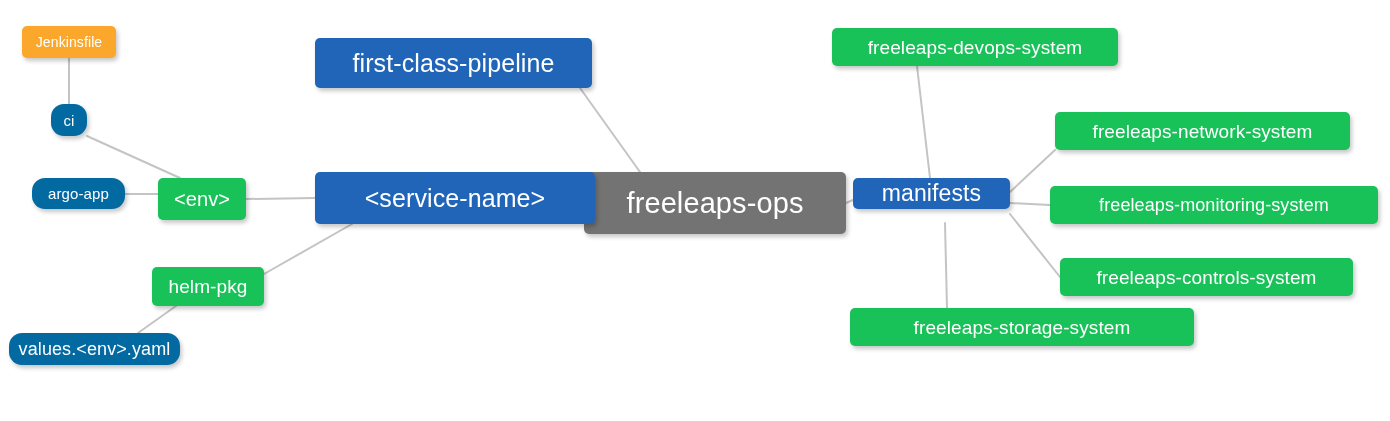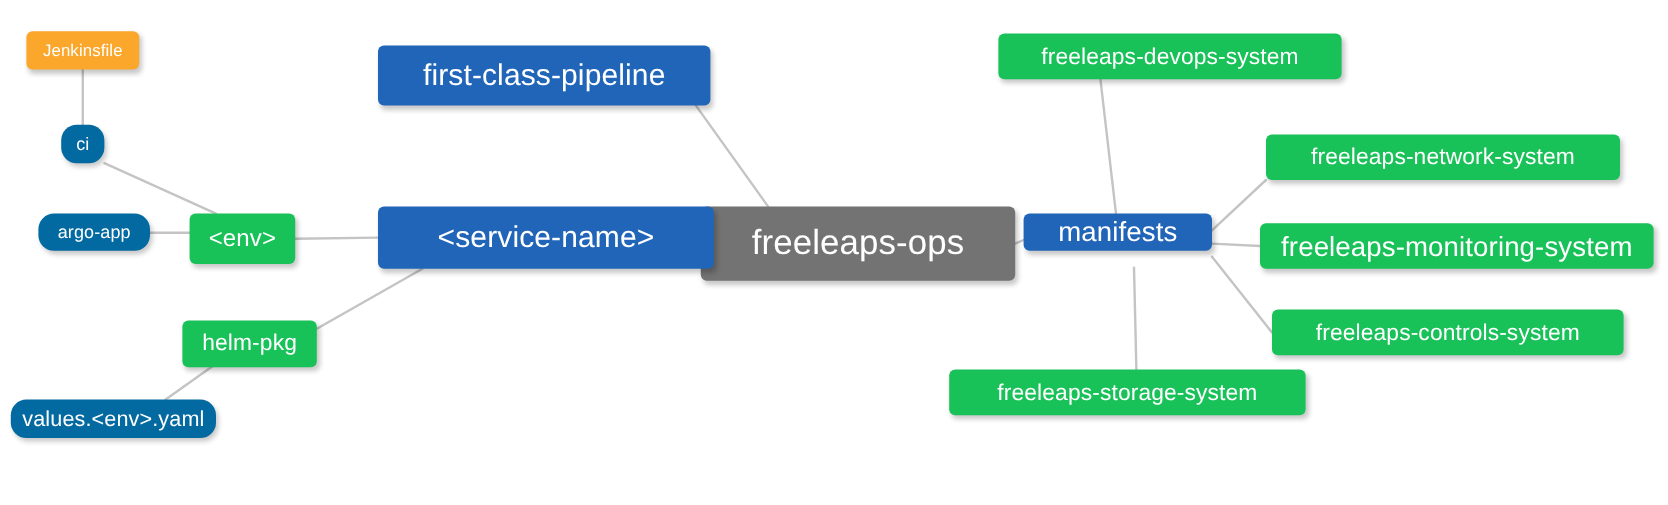--- a/index.html
+++ b/index.html
@@ -70,17 +70,17 @@
       <div class="node n-blue" style="left: 853px; top: 178px; width: 157px; height: 31px; font-size: 23px;">manifests</div>
       <div class="node n-blue" style="left: 315px; top: 38px; width: 277px; height: 50px; font-size: 25px;">first-class-pipeline</div>
       <div class="node n-green" style="left: 158px; top: 178px; width: 88px; height: 42px; font-size: 20px;">&lt;env&gt;</div>
       <div class="node n-green" style="left: 152px; top: 267px; width: 112px; height: 39px; font-size: 19px;">helm-pkg</div>
       <div class="node n-red" style="left: 51px; top: 104px; width: 36px; height: 32px; font-size: 15px;">ci</div>
       <div class="node n-red" style="left: 32px; top: 178px; width: 93px; height: 31px; font-size: 15px;">argo-app</div>
       <div class="node n-orange" style="left: 22px; top: 26px; width: 94px; height: 32px; font-size: 14px;">Jenkinsfile</div>
       <div class="node n-red" style="left: 9px; top: 333px; width: 171px; height: 32px; font-size: 18px;">values.&lt;env&gt;.yaml</div>
       <div class="node n-green" style="left: 800px; top: 28px; width: 286px; height: 38px; font-size: 19px; margin-left: 32px;">freeleaps-devops-system</div>
       <div class="node n-green" style="left: 1055px; top: 112px; width: 295px; height: 38px; font-size: 19px; text-align: center;">freeleaps-network-system</div>
-      <div class="node n-green" style="left: 1050px; top: 186px; width: 328px; height: 38px; font-size: 23px;">freeleaps-monitoring-system</div>
+      <div class="node n-green" style="left: 1050px; top: 186px; width: 328px; height: 38px; font-size: 18px;">freeleaps-monitoring-system</div>
       <div class="node n-green" style="left: 1060px; top: 258px; width: 293px; height: 38px; font-size: 19px;">freeleaps-controls-system</div>
-      <div class="node n-green" style="left: 791px; top: 308px; width: 297px; height: 38px; font-size: 19px;">freeleaps-storage-system</div>
+      <div class="node n-green" style="left: 850px; top: 308px; width: 344px; height: 38px; font-size: 19px;">freeleaps-storage-system</div>
     </div>
 </div>
 
 </body></html>

